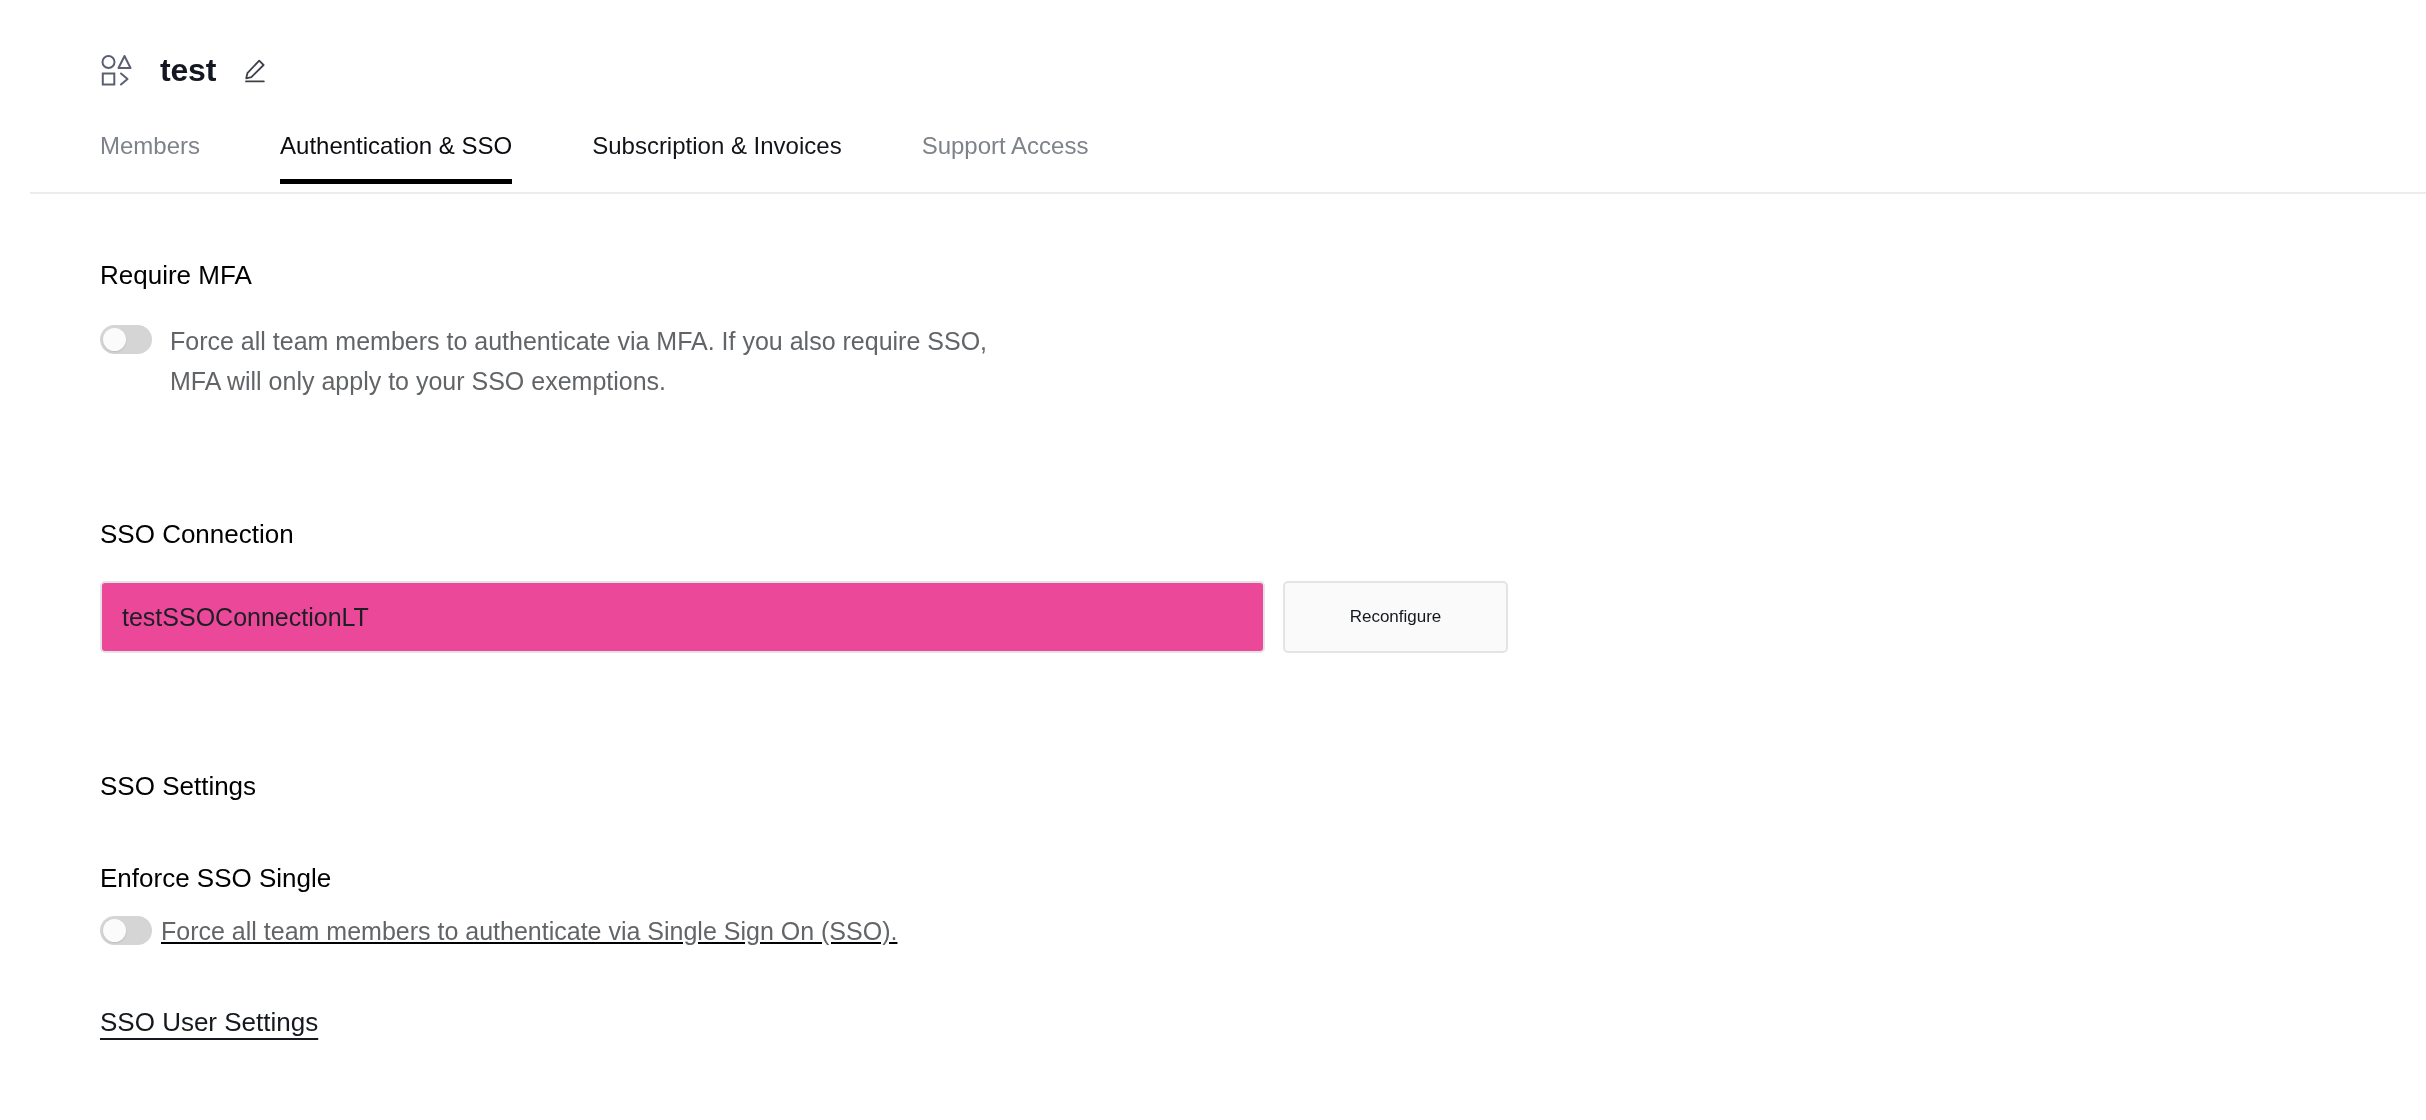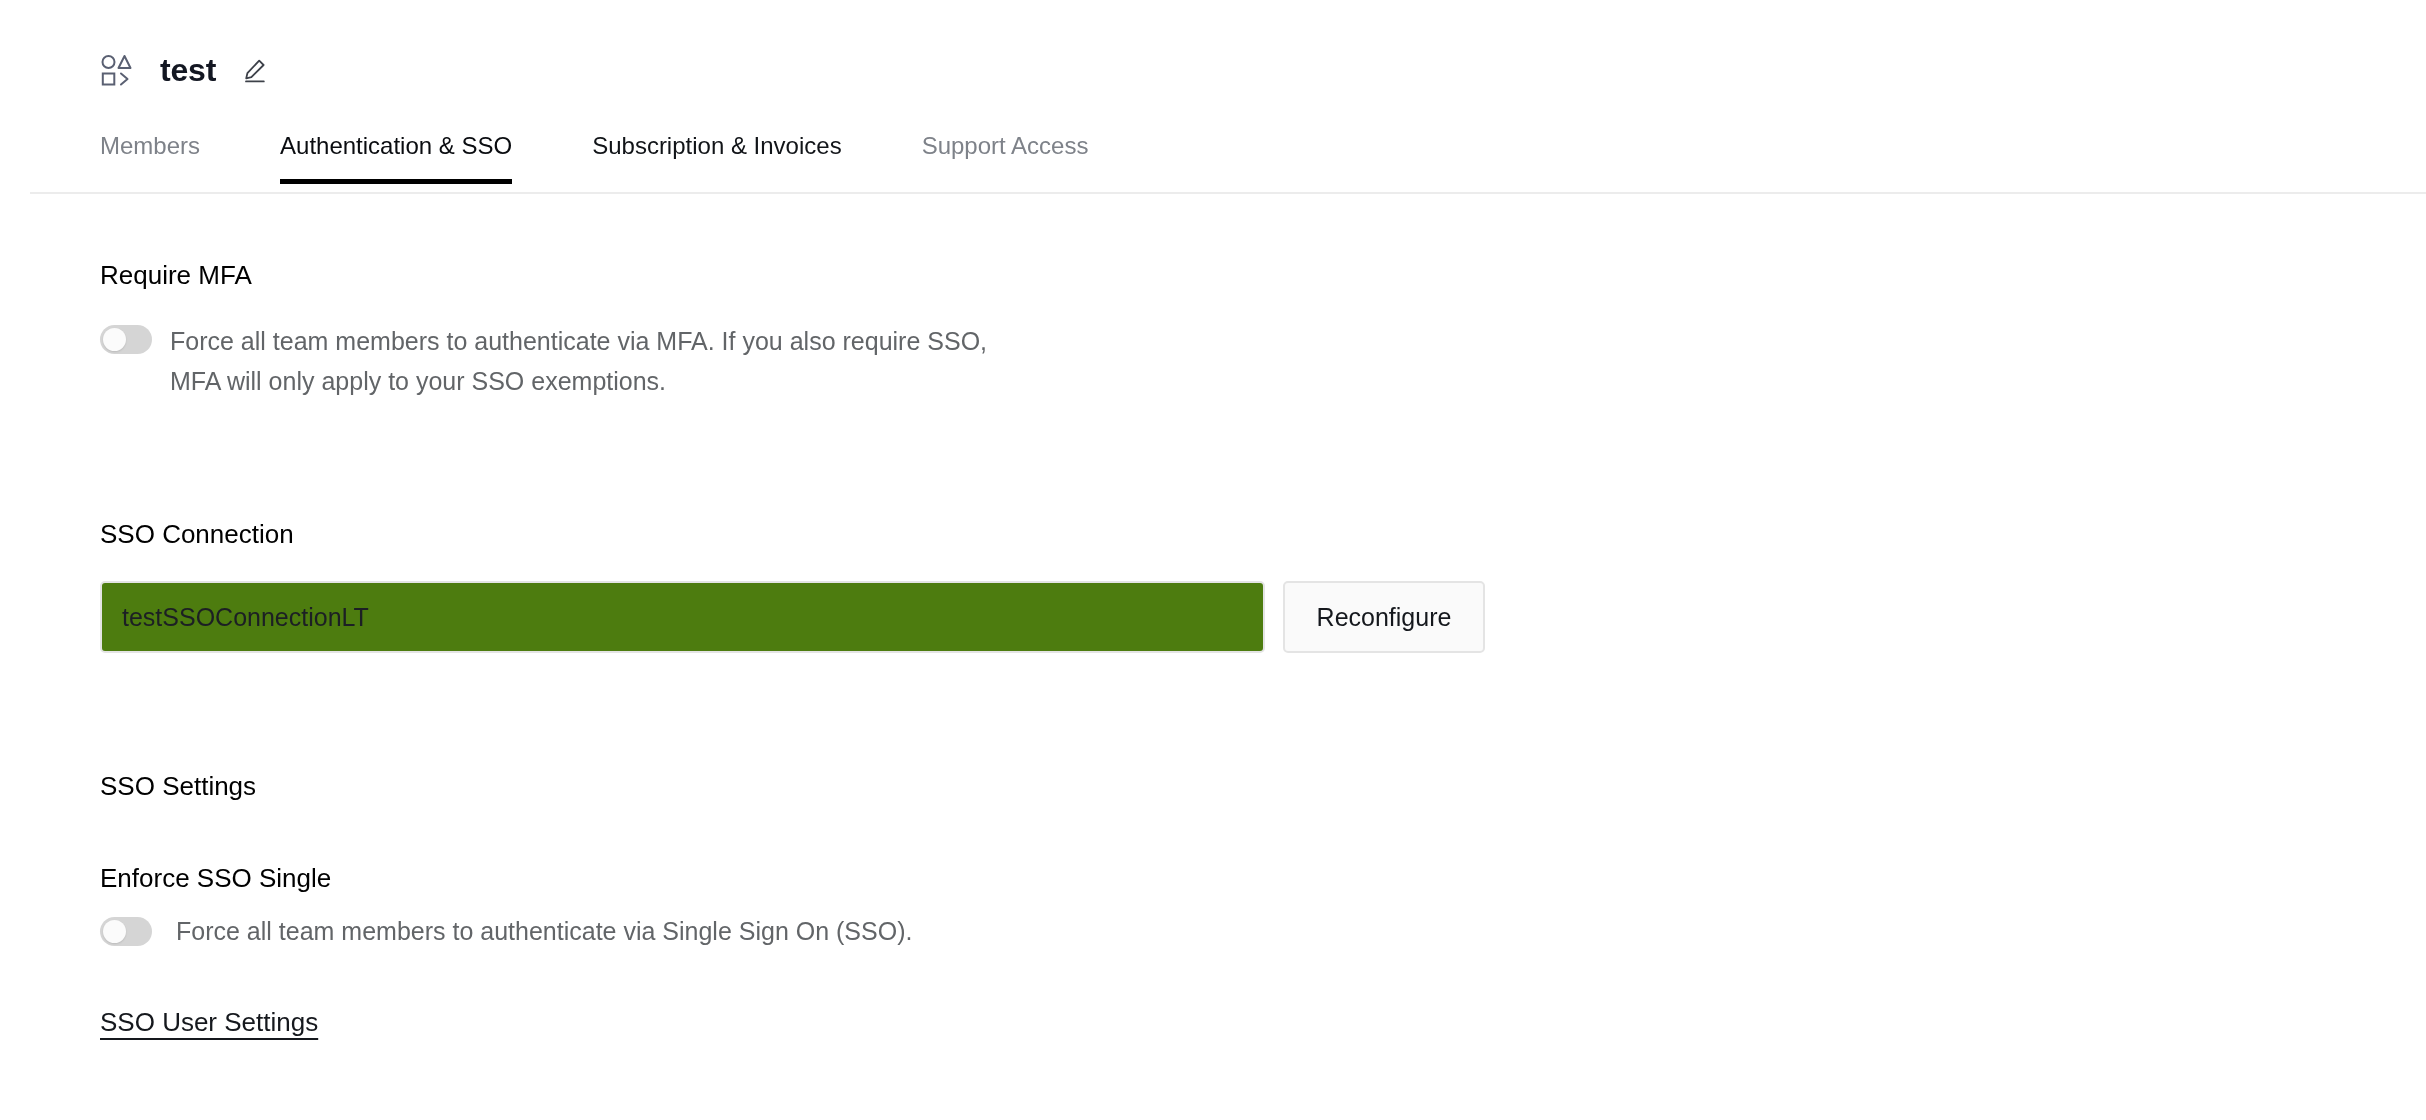--- a/index.html
+++ b/index.html
@@ -168,55 +168,56 @@
   .connection-row {
     display: flex;
     align-items: stretch;
     gap: 18px;
     margin-top: 34px;
   }
 
   .connection-input {
     width: 1165px;
     height: 72px;
-    background: #4d7c0f;
+    background: #ec4899;
     border: 2px solid #e4e4e4;
     border-radius: 5px;
     font-family: inherit;
     font-size: 25px;
     color: #1c1f24;
     padding: 0 20px;
     outline: none;
   }
 
   .reconfigure-btn {
-    width: 202px;
+    width: 225px;
     height: 72px;
     background: #fafafa;
     border: 2px solid #e4e4e4;
     border-radius: 5px;
     font-family: inherit;
-    font-size: 25px;
+    font-size: 17px;
     color: #15181d;
     cursor: pointer;
     display: flex;
     align-items: center;
     justify-content: center;
   }
 
   
   .sso-settings-block { margin-top: 120px; }
 
   .enforce-block { margin-top: 66px; }
 
   .enforce-row {
     display: flex;
-    align-items: center;
-    gap: 24px;
+    align-items: flex-start;
+    gap: 9px;
     margin-top: 25px;
+    text-decoration: underline;
   }
 
   .enforce-row .toggle { margin-top: 0; }
 
   .enforce-desc {
     font-size: 25px;
     line-height: 1.25;
     color: #626568;
   }
 

